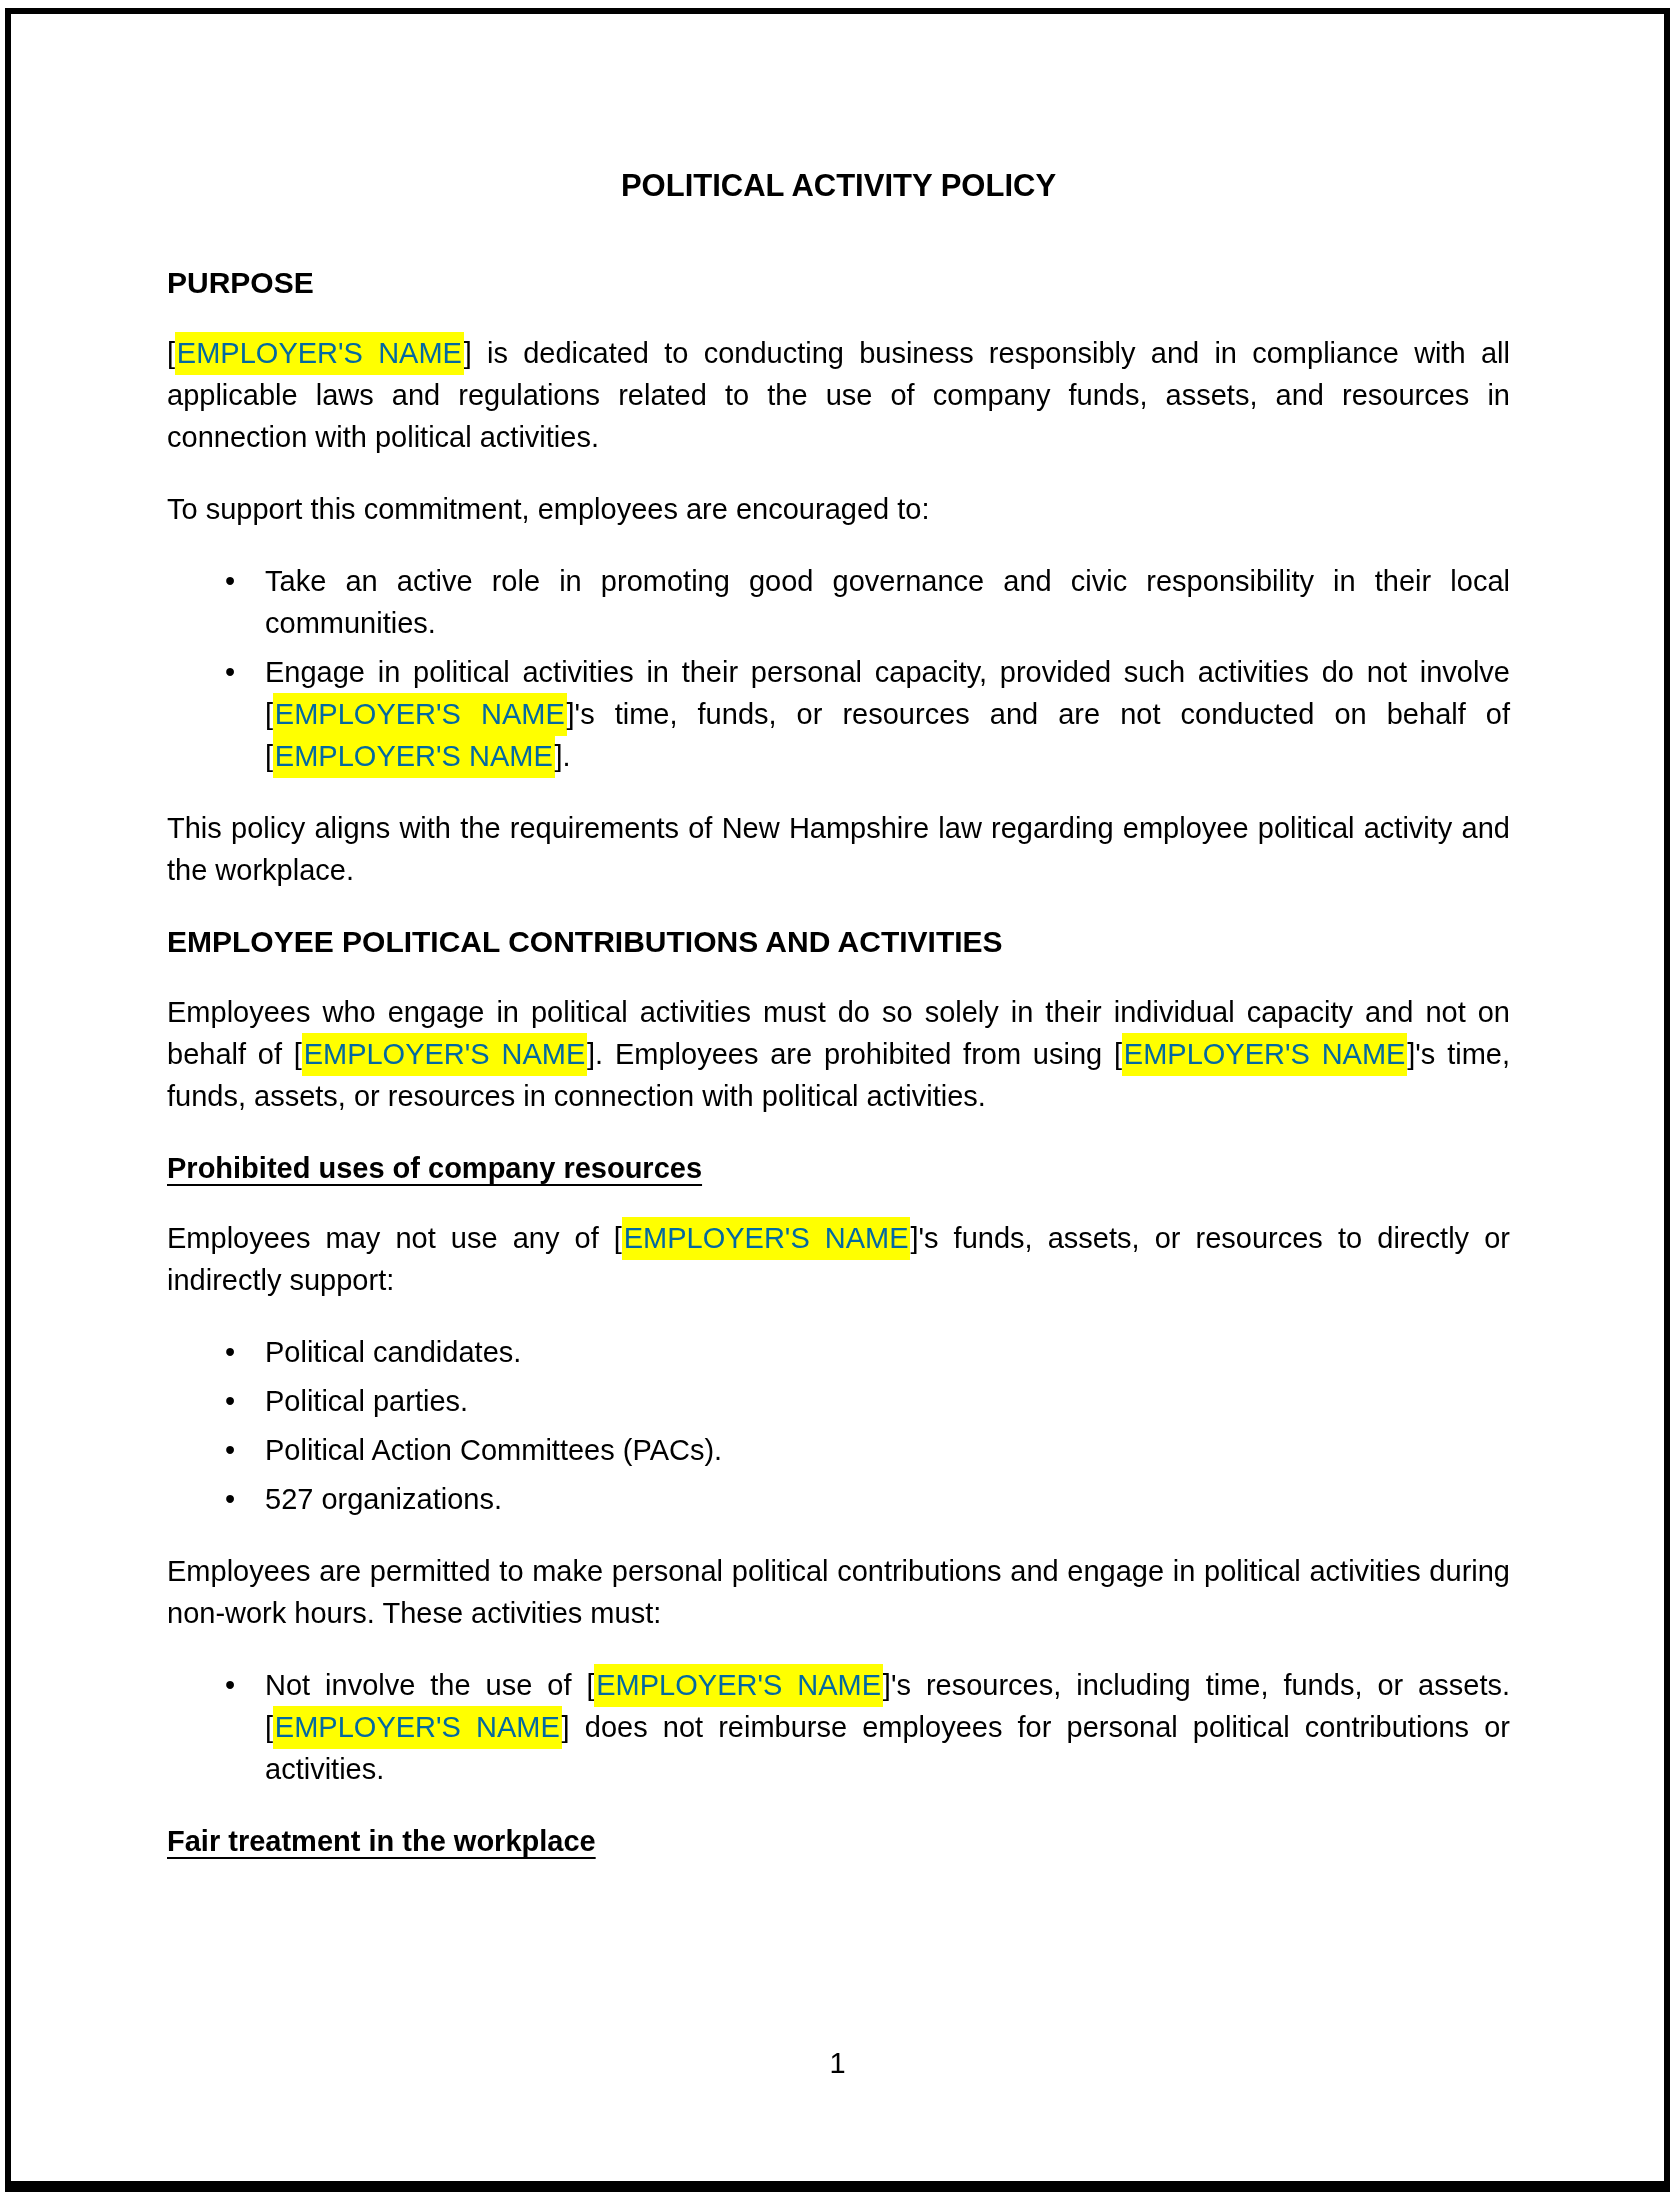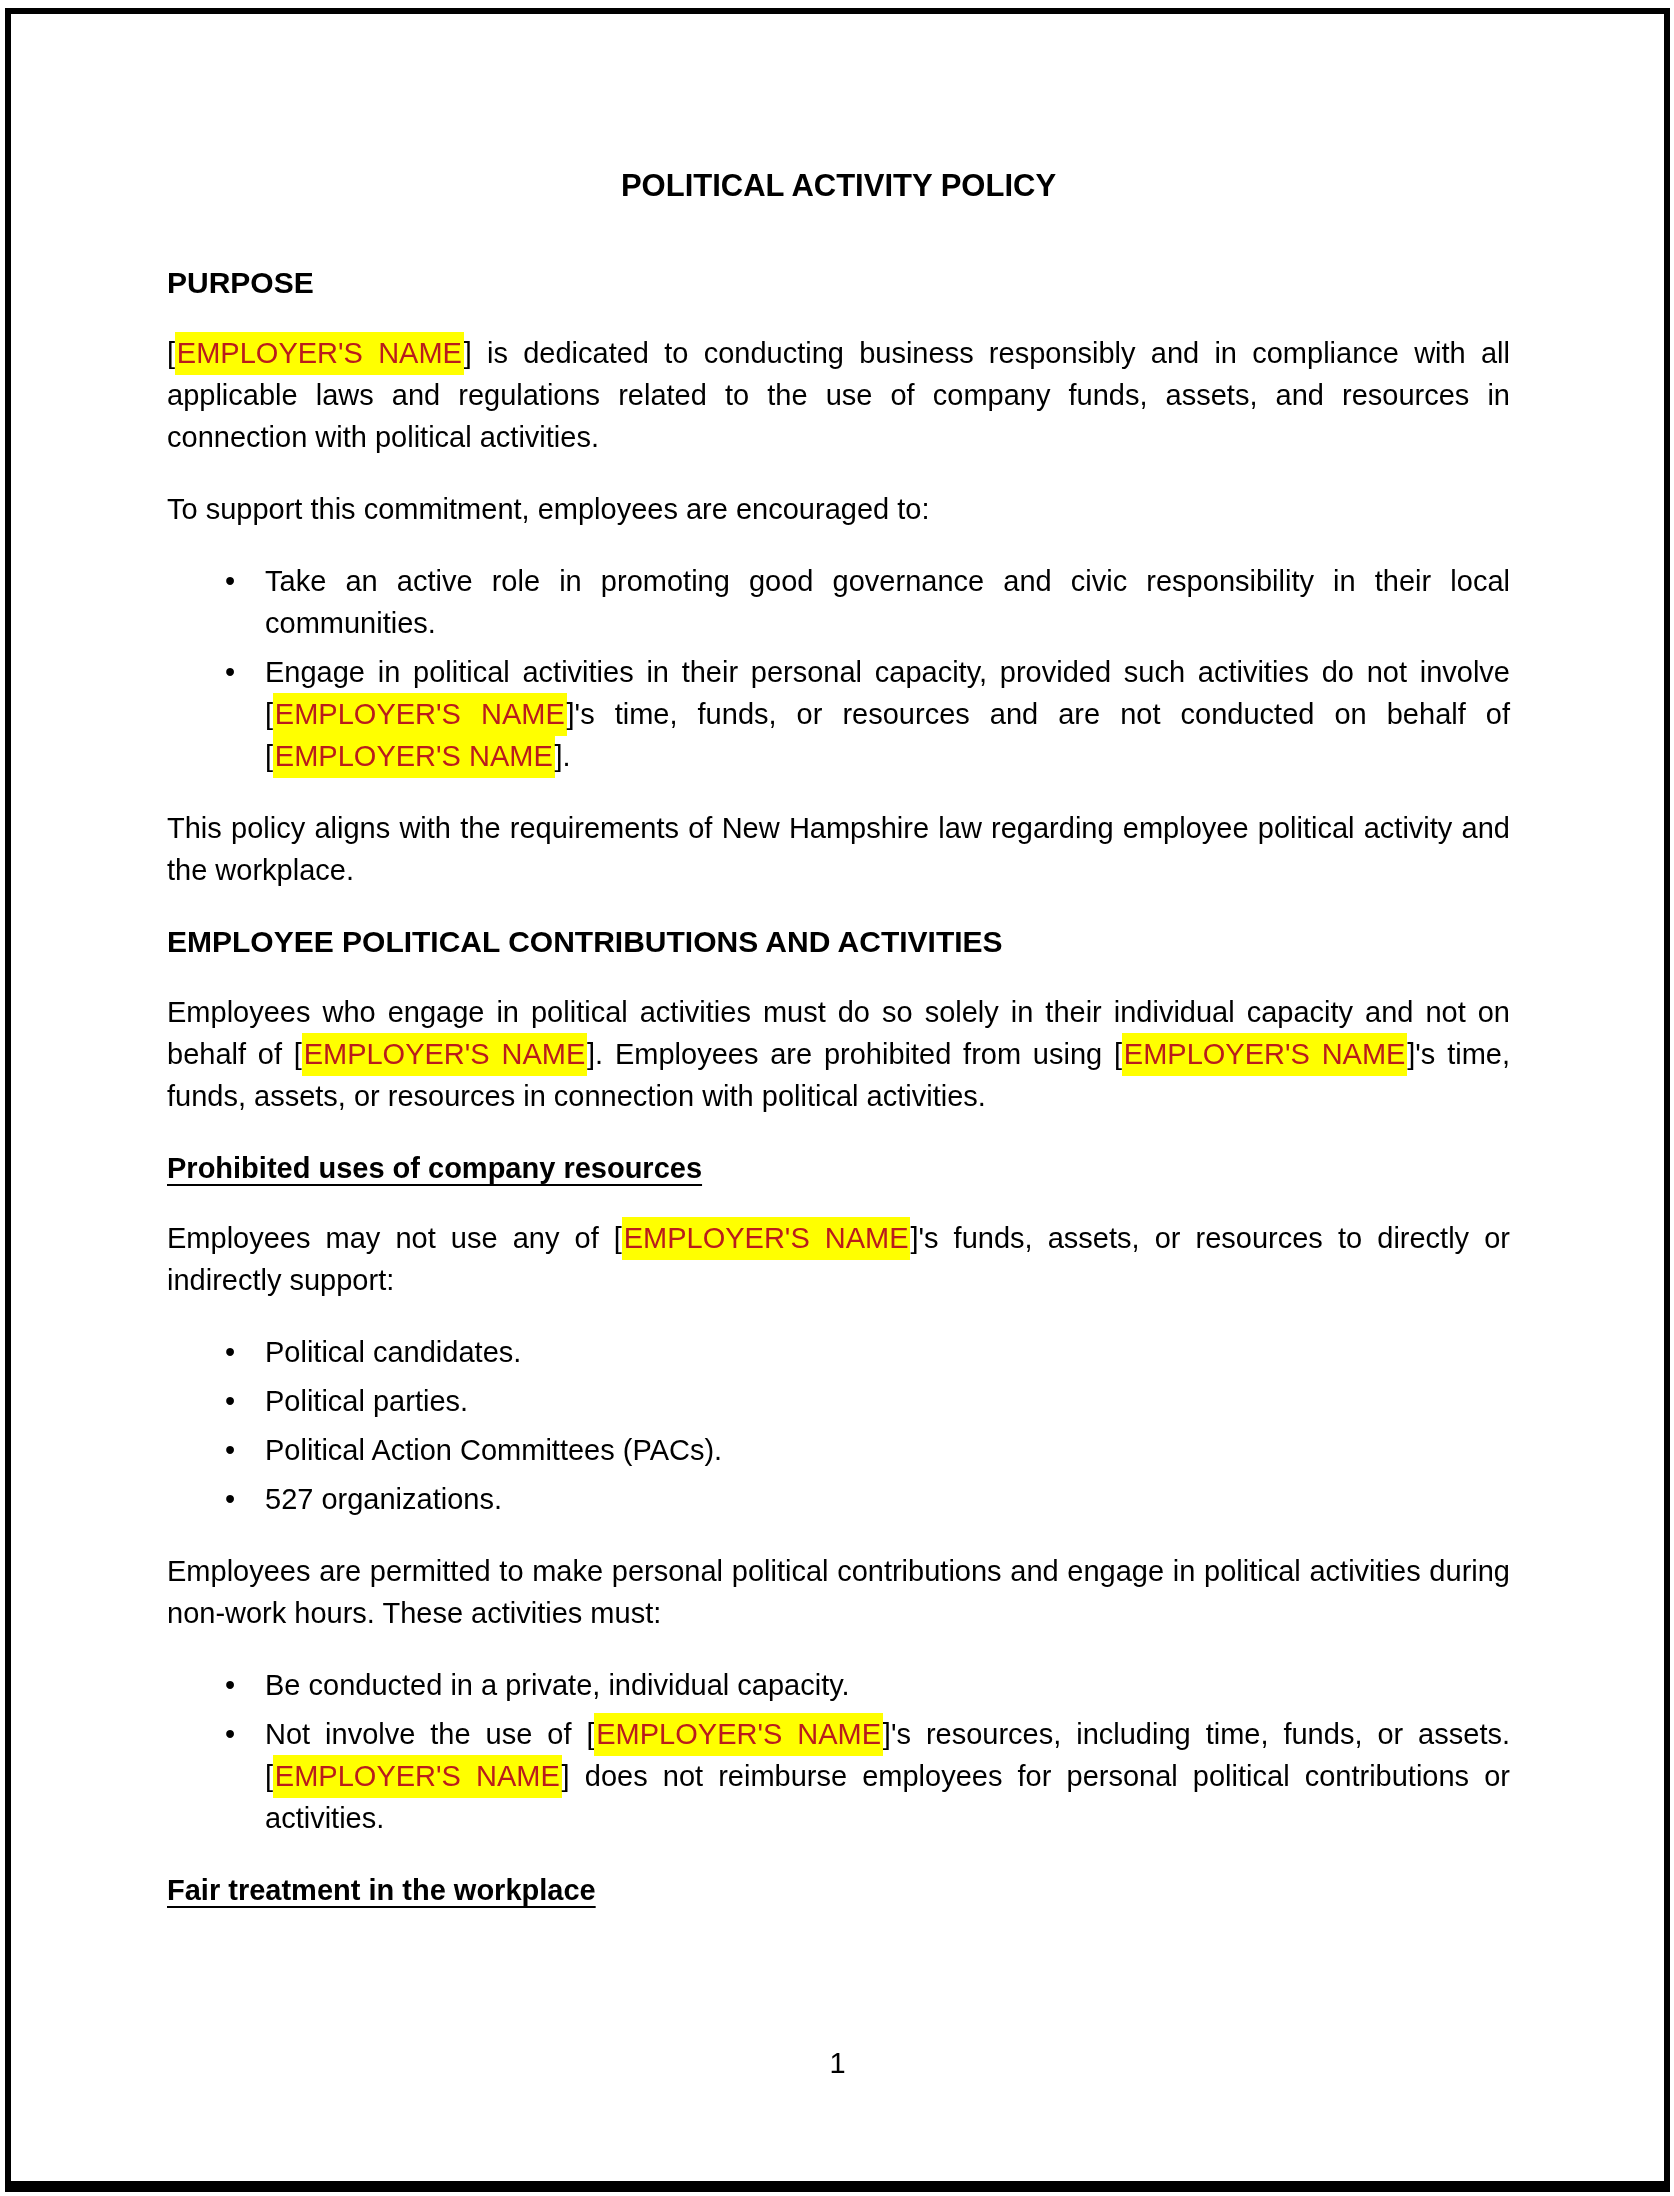--- a/index.html
+++ b/index.html
@@ -63,21 +63,21 @@
   }
   .doc-body li::before {
     content: "\2022";
     position: absolute;
     left: -40px;
     top: 0;
     font-size: 29px;
   }
   .hl {
     background: #ffff00;
-    color: #b91c1c;
+    color: #0369a1;
     padding: 5.3px 1.8px 6.1px 1.8px;
   }
   .page-number {
     position: absolute;
     left: 0; right: 0;
     top: 2047px;
     text-align: center;
     font-size: 29px;
   }
 </style>
@@ -102,21 +102,20 @@
       <h3>Prohibited uses of company resources</h3>
       <p>Employees may not use any of [<mark class="hl">EMPLOYER'S NAME</mark>]'s funds, assets, or resources to directly or indirectly support:</p>
       <ul>
         <li>Political candidates.</li>
         <li>Political parties.</li>
         <li>Political Action Committees (PACs).</li>
         <li>527 organizations.</li>
       </ul>
       <p>Employees are permitted to make personal political contributions and engage in political activities during non-work hours. These activities must:</p>
       <ul>
-        <li>Be conducted in a private, individual capacity.</li>
         <li>Not involve the use of [<mark class="hl">EMPLOYER'S NAME</mark>]'s resources, including time, funds, or assets. [<mark class="hl">EMPLOYER'S NAME</mark>] does not reimburse employees for personal political contributions or activities.</li>
       </ul>
       <h3>Fair treatment in the workplace</h3>
     </div>
 </div>
 
 <div class="page-number">1</div>
 
 
 </body></html>

